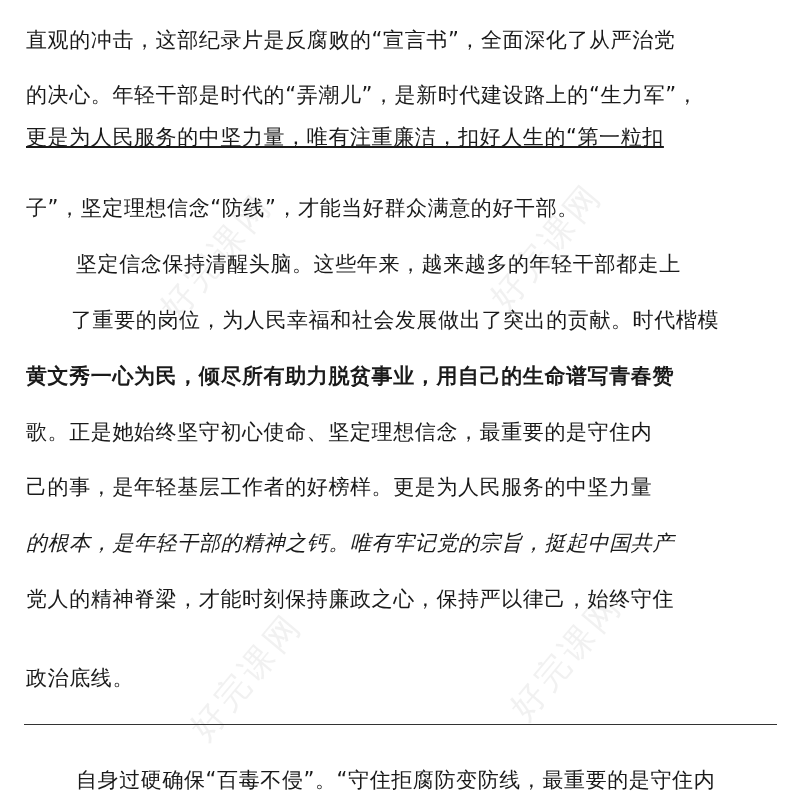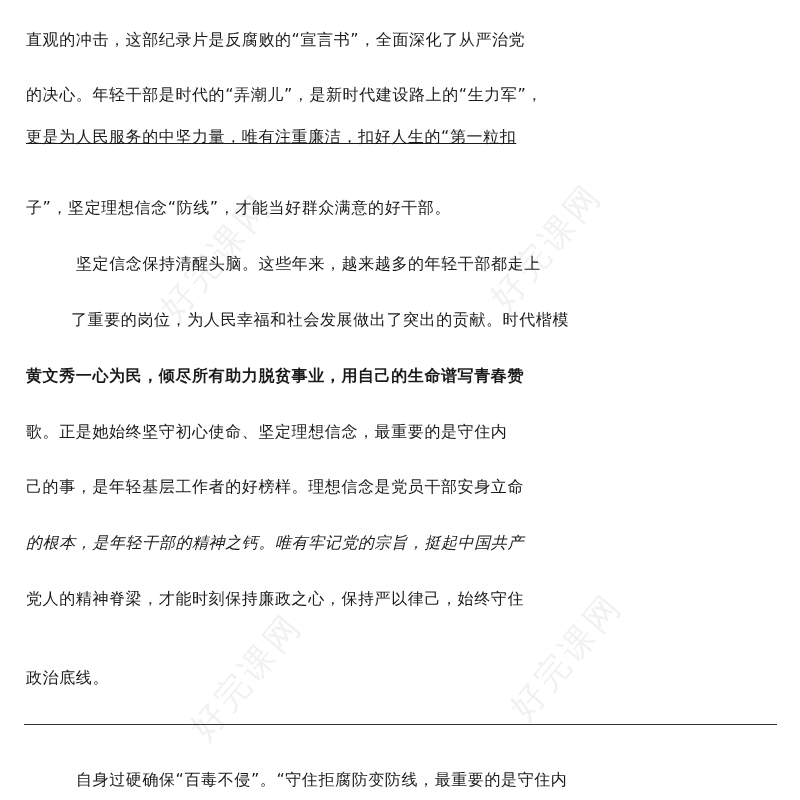--- a/index.html
+++ b/index.html
@@ -19,21 +19,21 @@
       position: absolute;
       left: 0;
       top: 0;
       width: 800px;
       height: 800px;
     }
     .line {
       position: absolute;
       left: 26px;
       width: 750px;
-      font-size: 16px;
+      font-size: 21px;
       line-height: 30px;
       white-space: nowrap;
       letter-spacing: 0.6px;
     }
     .line.indent { left: 76px; }
     .divider {
       position: absolute;
       left: 24px;
       width: 753px;
       top: 724px;
@@ -66,21 +66,21 @@
     <div class="line" style="top:80px;">的决心。年轻干部是时代的“弄潮儿”，是新时代建设路上的“生力军”，</div>
     <div class="line" style="top:122px;text-decoration:underline;">更是为人民服务的中坚力量，唯有注重廉洁，扣好人生的“第一粒扣</div>
     <div class="line" style="top:193px;">子”，坚定理想信念“防线”，才能当好群众满意的好干部。</div>
   </div>
 
   <div>
     <div class="line indent" style="top:249px;">坚定信念保持清醒头脑。这些年来，越来越多的年轻干部都走上</div>
     <div class="line" style="top:305px;margin-left:45px;">了重要的岗位，为人民幸福和社会发展做出了突出的贡献。时代楷模</div>
     <div class="line" style="top:361px;font-weight:bold;">黄文秀一心为民，倾尽所有助力脱贫事业，用自己的生命谱写青春赞</div>
     <div class="line" style="top:417px;">歌。正是她始终坚守初心使命、坚定理想信念，最重要的是守住内</div>
-    <div class="line" style="top:472px;">己的事，是年轻基层工作者的好榜样。理想信念是党员干部安身立命</div>
+    <div class="line" style="top:472px;">己的事，是年轻基层工作者的好榜样。更是为人民服务的中坚力量</div>
     <div class="line" style="top:528px;font-style:italic;">的根本，是年轻干部的精神之钙。唯有牢记党的宗旨，挺起中国共产</div>
     <div class="line" style="top:584px;">党人的精神脊梁，才能时刻保持廉政之心，保持严以律己，始终守住</div>
     <div class="line" style="top:639px;margin-top:24px;">政治底线。</div>
   </div>
 
   <div class="divider"></div>
 
   <div>
     <div class="line indent" style="top:765px;">自身过硬确保“百毒不侵”。“守住拒腐防变防线，最重要的是守住内</div>
   </div>

